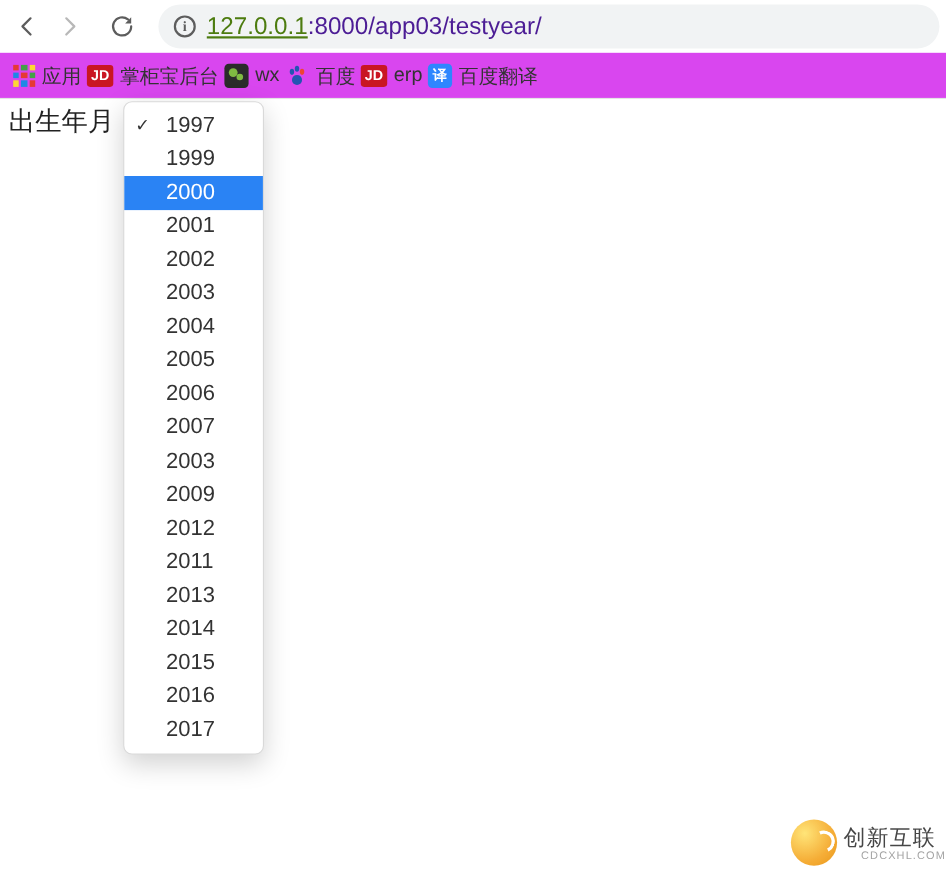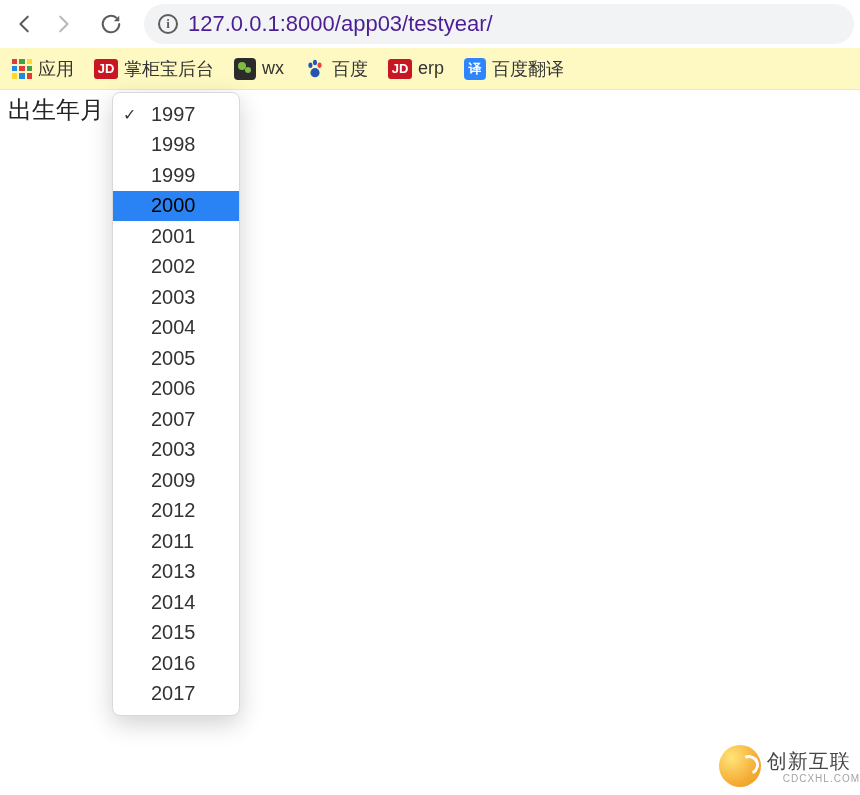--- a/index.html
+++ b/index.html
@@ -47,30 +47,30 @@
       display: flex;
       align-items: center;
       justify-content: center;
       font-size: 13px;
       font-weight: 600;
       color: #5d5d5d;
       margin-right: 10px;
       font-family: Georgia, serif;
     }
     .url-text { font-size: 22px; color: #202124; }
-    .url-host { color: #4c1d95; }
+    .url-host { color: #4d7c0f; text-decoration: underline; }
     .url-port, .url-path { color: #4c1d95; }
     .bookmark-bar {
       display: flex;
       align-items: center;
       height: 42px;
       padding: 0 12px;
-      gap: 20px;
+      gap: 5px;
       border-bottom: 1px solid #e5e5e5;
-      background: #fef9c3;
+      background: #d946ef;
     }
     .bk-item {
       display: flex;
       align-items: center;
       gap: 6px;
       font-size: 18px;
       color: #333;
       cursor: pointer;
       white-space: nowrap;
     }
@@ -136,21 +136,21 @@
       align-items: center;
       font-size: 20px;
       color: #333;
       cursor: pointer;
       position: relative;
     }
     .dd-option .opt-text {
       position: absolute;
       left: 38px;
     }
-    .dd-option.highlighted { background: #2a83f4; color: #000000; }
+    .dd-option.highlighted { background: #2a83f4; color: #ffffff; }
     .dd-check {
       position: absolute;
       left: 10px;
       font-size: 16px;
     }
     .watermark {
       position: absolute;
       right: 0;
       bottom: 8px;
       display: flex;
@@ -255,23 +255,20 @@
 
 <div class="page-content">
   <div class="field-label">出生年月</div>
 
   <div class="dropdown">
       <div class="dd-option">
         <span class="dd-check">✓</span>
         <span class="opt-text">1997</span>
       </div>
       <div class="dd-option">
-        <span class="opt-text">1998</span>
-      </div>
-      <div class="dd-option">
         <span class="opt-text">1999</span>
       </div>
       <div class="dd-option highlighted">
         <span class="opt-text">2000</span>
       </div>
       <div class="dd-option">
         <span class="opt-text">2001</span>
       </div>
       <div class="dd-option">
         <span class="opt-text">2002</span>

